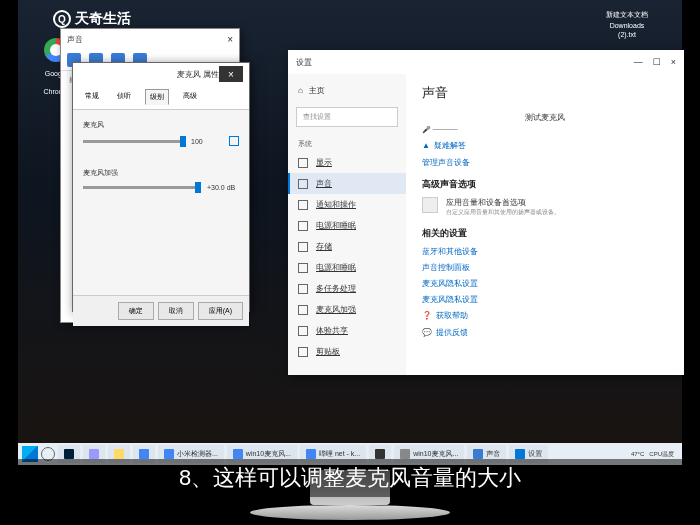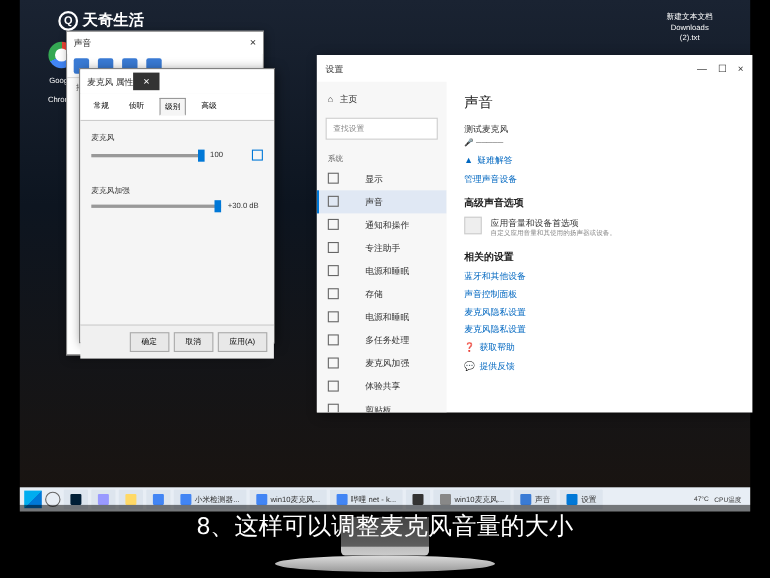--- a/index.html
+++ b/index.html
@@ -25,21 +25,21 @@
 
 .sound-dialog { position: absolute; top: 28px; left: 42px; width: 180px; height: 295px; background: #fff; border: 1px solid #888; box-shadow: 2px 2px 8px rgba(0,0,0,0.4); }
 .sd-title { height: 20px; background: #fff; display: flex; align-items: center; padding: 0 6px; font-size: 8px; color: #333; justify-content: space-between; }
 .sd-close { cursor: pointer; font-size: 10px; }
 .sd-toolbar { height: 22px; display: flex; align-items: center; gap: 8px; padding: 0 6px; border-bottom: 1px solid #ddd; }
 .sd-toolbar-icon { width: 14px; height: 14px; background: #3a7bd5; border-radius: 2px; }
 .sd-tabs { display: flex; gap: 12px; padding: 4px 8px; font-size: 7px; color: #555; }
 
 
 .mic-dialog { position: absolute; top: 62px; left: 54px; width: 178px; height: 250px; background: #f5f5f5; border: 1px solid #666; box-shadow: 2px 2px 10px rgba(0,0,0,0.5); }
-.md-title { height: 22px; background: #fff; color: #333; display: flex; align-items: center; justify-content: flex-start; padding: 0 6px; font-size: 8px; }
+.md-title { height: 22px; background: #fff; color: #333; display: flex; align-items: center; justify-content: flex-end; padding: 0 6px; font-size: 8px; }
 .md-close { background: #333; color: #fff; width: 24px; height: 16px; display: flex; align-items: center; justify-content: center; font-size: 10px; cursor: pointer; }
 .md-tabs { display: flex; gap: 10px; padding: 4px 8px; font-size: 7px; background: #fff; border-bottom: 1px solid #ccc; }
 .md-tabs span { padding: 2px 4px; }
 .md-tabs .active { border: 1px solid #999; border-bottom-color: #f5f5f5; background: #f5f5f5; }
 .md-body { padding: 10px; background: #f5f5f5; height: 185px; }
 .md-field { margin-bottom: 22px; }
 .md-label { font-size: 7px; color: #333; margin-bottom: 6px; }
 .md-slider-row { display: flex; align-items: center; gap: 6px; }
 .md-slider { flex: 1; height: 3px; background: #999; position: relative; }
 .md-slider-thumb { position: absolute; top: -4px; width: 6px; height: 11px; background: #0078d7; }
@@ -50,26 +50,26 @@
 
 
 .settings-win { position: absolute; top: 50px; left: 270px; width: 396px; height: 325px; background: #fff; box-shadow: 2px 2px 10px rgba(0,0,0,0.4); display: flex; flex-direction: column; }
 .sw-titlebar { height: 24px; display: flex; align-items: center; justify-content: space-between; padding: 0 8px; color: #333; font-size: 8px; }
 .sw-controls { display: flex; gap: 10px; font-size: 9px; }
 .sw-body { display: flex; flex: 1; overflow: hidden; }
 .sw-sidebar { width: 118px; background: #f7f7f7; padding: 6px 0; overflow: hidden; }
 .sw-home { display: flex; align-items: center; gap: 6px; padding: 5px 10px; font-size: 8px; color: #333; }
 .sw-search { margin: 6px 8px; padding: 4px 6px; background: #fff; border: 1px solid #ccc; font-size: 7px; color: #888; }
 .sw-section-label { padding: 6px 10px 3px; font-size: 7px; color: #666; }
-.sw-item { display: flex; gap: 24px; padding: 5px 10px; font-size: 8px; color: #333; cursor: pointer; }
+.sw-item { display: flex; align-items: center; gap: 8px; padding: 5px 10px; font-size: 8px; color: #333; cursor: pointer; text-decoration: underline; }
 .sw-item.active { background: #e0e8f4; border-left: 2px solid #0078d7; padding-left: 8px; }
 .sw-icon { width: 10px; height: 10px; border: 1px solid #666; flex-shrink: 0; }
 .sw-main { flex: 1; padding: 10px 16px; overflow: hidden; }
 .sw-h1 { font-size: 13px; color: #222; margin-bottom: 10px; font-weight: normal; }
-.sw-sub { font-size: 8px; color: #333; margin-bottom: 3px; }
+.sw-sub { font-size: 8px; color: #333; margin-bottom: 3px; text-align: center; }
 .sw-mic-icon { font-size: 7px; color: #666; margin-bottom: 6px; }
 .sw-link { font-size: 8px; color: #0067c0; margin-bottom: 6px; cursor: pointer; display: flex; align-items: center; gap: 4px; }
 .sw-link-plain { font-size: 8px; color: #0067c0; margin-bottom: 5px; cursor: pointer; }
 .sw-h2 { font-size: 9px; color: #222; margin: 10px 0 6px; }
 .sw-adv-row { display: flex; gap: 8px; margin-bottom: 10px; }
 .sw-adv-icon { width: 16px; height: 16px; flex-shrink: 0; background: #eee; border: 1px solid #ccc; }
 .sw-adv-text .t { font-size: 8px; color: #333; }
 .sw-adv-text .d { font-size: 6px; color: #888; }
 
 
@@ -189,24 +189,20 @@
             <span class="sw-icon"></span>
             <span>显示</span>
           </div>
         <div class="sw-item active">
             <span class="sw-icon"></span>
             <span>声音</span>
           </div>
         <div class="sw-item">
             <span class="sw-icon"></span>
             <span>通知和操作</span>
-          </div>
-        <div class="sw-item">
-            <span class="sw-icon"></span>
-            <span>专注助手</span>
           </div>
         <div class="sw-item">
             <span class="sw-icon"></span>
             <span>电源和睡眠</span>
           </div>
         <div class="sw-item">
             <span class="sw-icon"></span>
             <span>存储</span>
           </div>
         <div class="sw-item">

